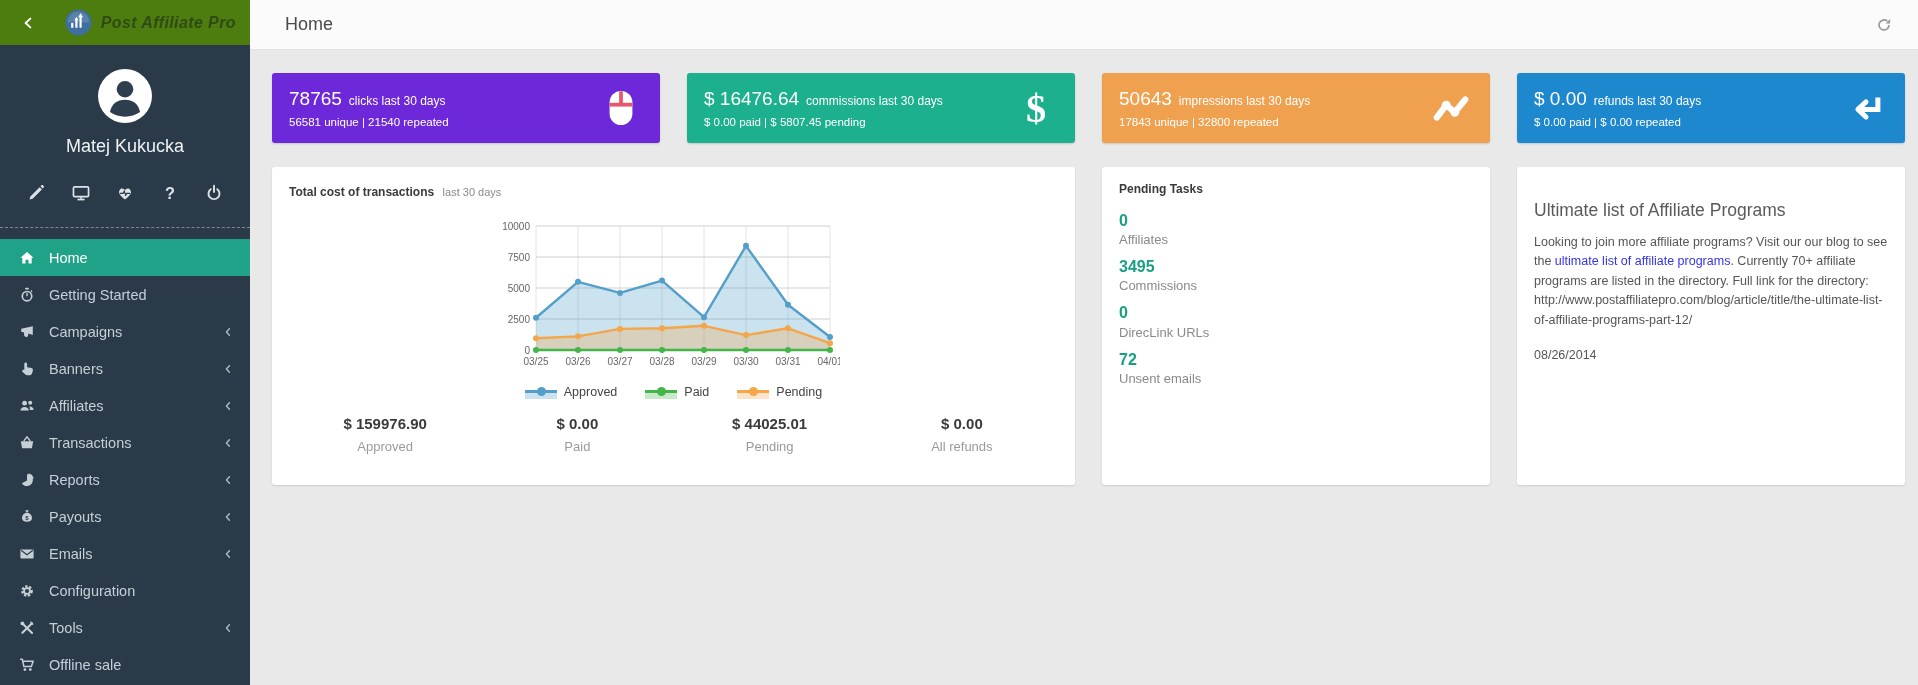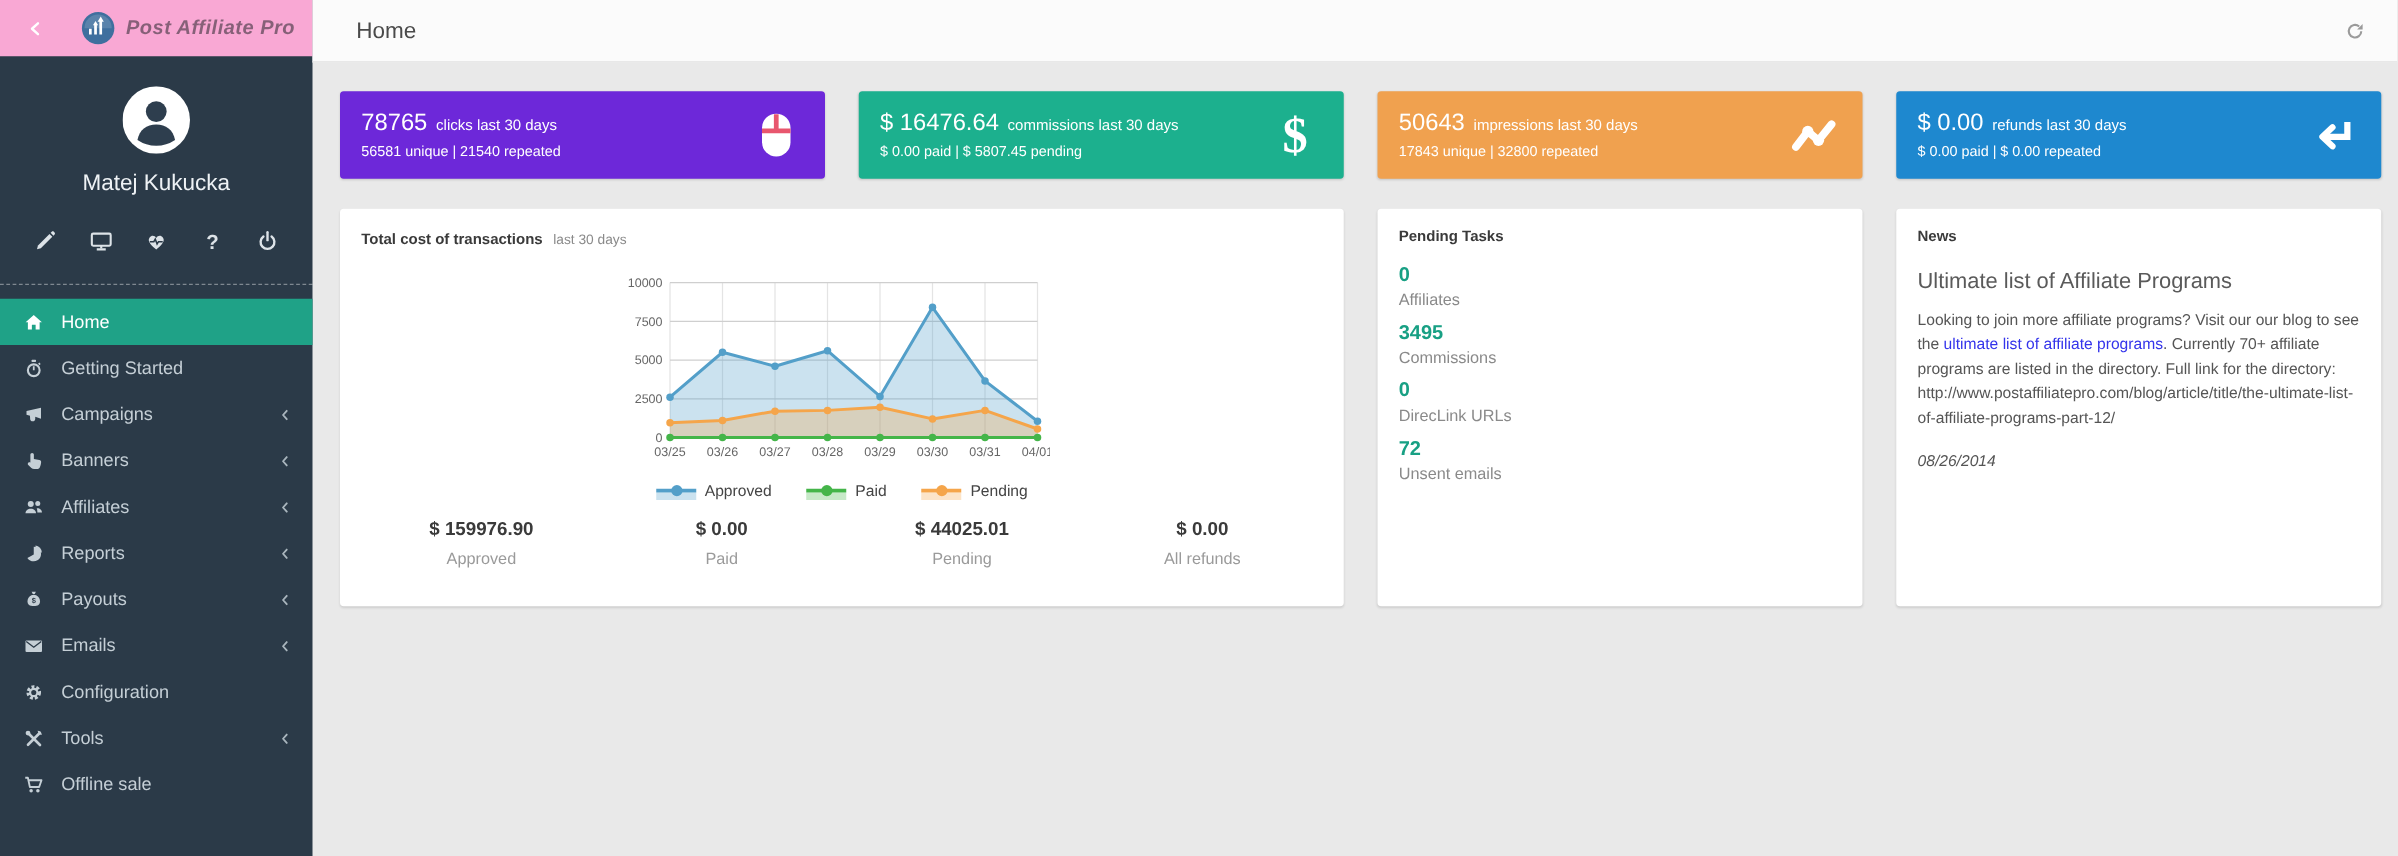--- a/index.html
+++ b/index.html
@@ -2,21 +2,21 @@
 <html><head>
 <meta charset="utf-8">
 <style>
   * { margin:0; padding:0; box-sizing:border-box; }
   html,body { width:1918px; height:685px; overflow:hidden; }
   body { font-family:"Liberation Sans", sans-serif; background:#e9e9e9; }
   .app { display:flex; width:1918px; height:685px; }
 
   
   .sidebar { width:250px; flex-shrink:0; background:#2b3a48; display:flex; flex-direction:column; }
-  .sidebar-top { height:45px; background:#f9a8d4; display:flex; align-items:center; padding:0 14px; flex-shrink:0; }
+  .sidebar-top { height:45px; background:#4d7c0f; display:flex; align-items:center; padding:0 14px; flex-shrink:0; }
   .back-btn { width:22px; height:22px; color:#fff; cursor:pointer; margin-left:8px; }
   .back-btn svg { width:100%; height:100%; }
   .logo-wrap { display:flex; align-items:center; margin-left:30px; }
   .logo-mark { width:27px; height:27px; flex-shrink:0; }
   .logo-mark svg { width:100%; height:100%; }
   .logo-text { font-style:italic; font-weight:bold; font-size:16px; color:rgba(20,24,28,.5); margin-left:9px; white-space:nowrap; letter-spacing:.4px; }
   .profile { text-align:center; padding-top:24px; }
   .avatar { width:54px; height:54px; margin:0 auto; }
   .avatar svg { width:100%; height:100%; }
   .user-name { color:#eef2f5; font-size:18px; margin-top:13px; font-weight:400; }
@@ -69,21 +69,21 @@
   .summary-value { font-size:15px; font-weight:bold; color:#3a3a3a; }
   .summary-label { font-size:13px; color:#9a9a9a; margin-top:7px; }
 
   .task-list { margin-top:15px; }
   .task-value { font-size:16px; font-weight:bold; color:#18a084; line-height:1.2; }
   .task-label { font-size:13px; color:#8a8a8a; margin:2px 0 10px; }
 
   .news-article-title { font-size:17.5px; color:#5a5a5a; margin-top:18px; font-weight:400; }
   .news-body { font-size:12.5px; color:#555; line-height:1.55; margin-top:12px; }
   .news-link { color:#3434eb; cursor:pointer; text-decoration:none; }
-  .news-date { font-size:12.5px; color:#555; margin-top:18px;font-style:italic; }
+  .news-date { font-size:12.5px; color:#555; margin-top:18px; }
 </style>
 </head>
 <body>
 
 <div class="app">
 
   <aside class="sidebar">
     <div class="sidebar-top">
       <span class="back-btn"><svg viewBox="0 0 16 16">
             <polyline points="10.5,2.5 4.5,8 10.5,13.5" fill="none" stroke="currentColor" stroke-width="2.4" stroke-linecap="round" stroke-linejoin="round"></polyline>
@@ -165,20 +165,30 @@
             </svg></span>
         </div>
         <div class="nav-item">
           <span class="nav-icon"><svg viewBox="0 0 16 16">
               <circle cx="5.6" cy="5.2" r="2.4" fill="currentColor"></circle>
               <path d="M1.4 12.6 C1.4 10.3 3.2 8.9 5.6 8.9 C8 8.9 9.8 10.3 9.8 12.6 Z" fill="currentColor"></path>
               <circle cx="11.2" cy="4.8" r="2" fill="currentColor"></circle>
               <path d="M10.4 8.6 C12.8 8.4 14.6 9.8 14.6 11.9 H10.9 C10.9 10.6 10.7 9.4 10.4 8.6 Z" fill="currentColor"></path>
             </svg></span>
           <span>Affiliates</span>
+          <span class="nav-chevron"><svg viewBox="0 0 16 16">
+              <polyline points="9.6,4.2 6.2,8 9.6,11.8" fill="none" stroke="currentColor" stroke-width="1.7" stroke-linecap="round" stroke-linejoin="round"></polyline>
+            </svg></span>
+        </div>
+        <div class="nav-item">
+          <span class="nav-icon"><svg viewBox="0 0 16 16">
+              <path d="M1.8 6.3 H14.2 L12.9 13.2 H3.1 Z" fill="currentColor"></path>
+              <polyline points="4.8,6 8,1.8 11.2,6" fill="none" stroke="currentColor" stroke-width="1.4"></polyline>
+            </svg></span>
+          <span>Transactions</span>
           <span class="nav-chevron"><svg viewBox="0 0 16 16">
               <polyline points="9.6,4.2 6.2,8 9.6,11.8" fill="none" stroke="currentColor" stroke-width="1.7" stroke-linecap="round" stroke-linejoin="round"></polyline>
             </svg></span>
         </div>
         <div class="nav-item">
           <span class="nav-icon"><svg viewBox="0 0 16 16">
               <path d="M8 8.6 V2.3 A5.9 5.9 0 1 1 2.9 11.3 Z" fill="currentColor"></path>
               <path d="M9.4 7 V1.4 A5.9 5.9 0 0 1 14.5 7 Z" fill="currentColor"></path>
             </svg></span>
           <span>Reports</span>
@@ -424,21 +434,20 @@
               <div class="task-value">3495</div>
               <div class="task-label">Commissions</div>
               <div class="task-value">0</div>
               <div class="task-label">DirecLink URLs</div>
               <div class="task-value">72</div>
               <div class="task-label">Unsent emails</div>
             </div>
         </div>
 
         <div class="panel news-panel">
-          <div class="panel-title">News</div>
           <div class="news-article-title">Ultimate list of Affiliate Programs</div>
           <div class="news-body"><span>Looking to join more affiliate programs? Visit our our blog to see the </span><a class="news-link">ultimate list of affiliate programs</a><span>. Currently 70+ affiliate programs are listed in the directory. Full link for the directory: http://www.postaffiliatepro.com/blog/article/title/the-ultimate-list-of-affiliate-programs-part-12/</span></div>
           <div class="news-date">08/26/2014</div>
         </div>
 
       </div>
     </div>
   </div>
 </div>
 

